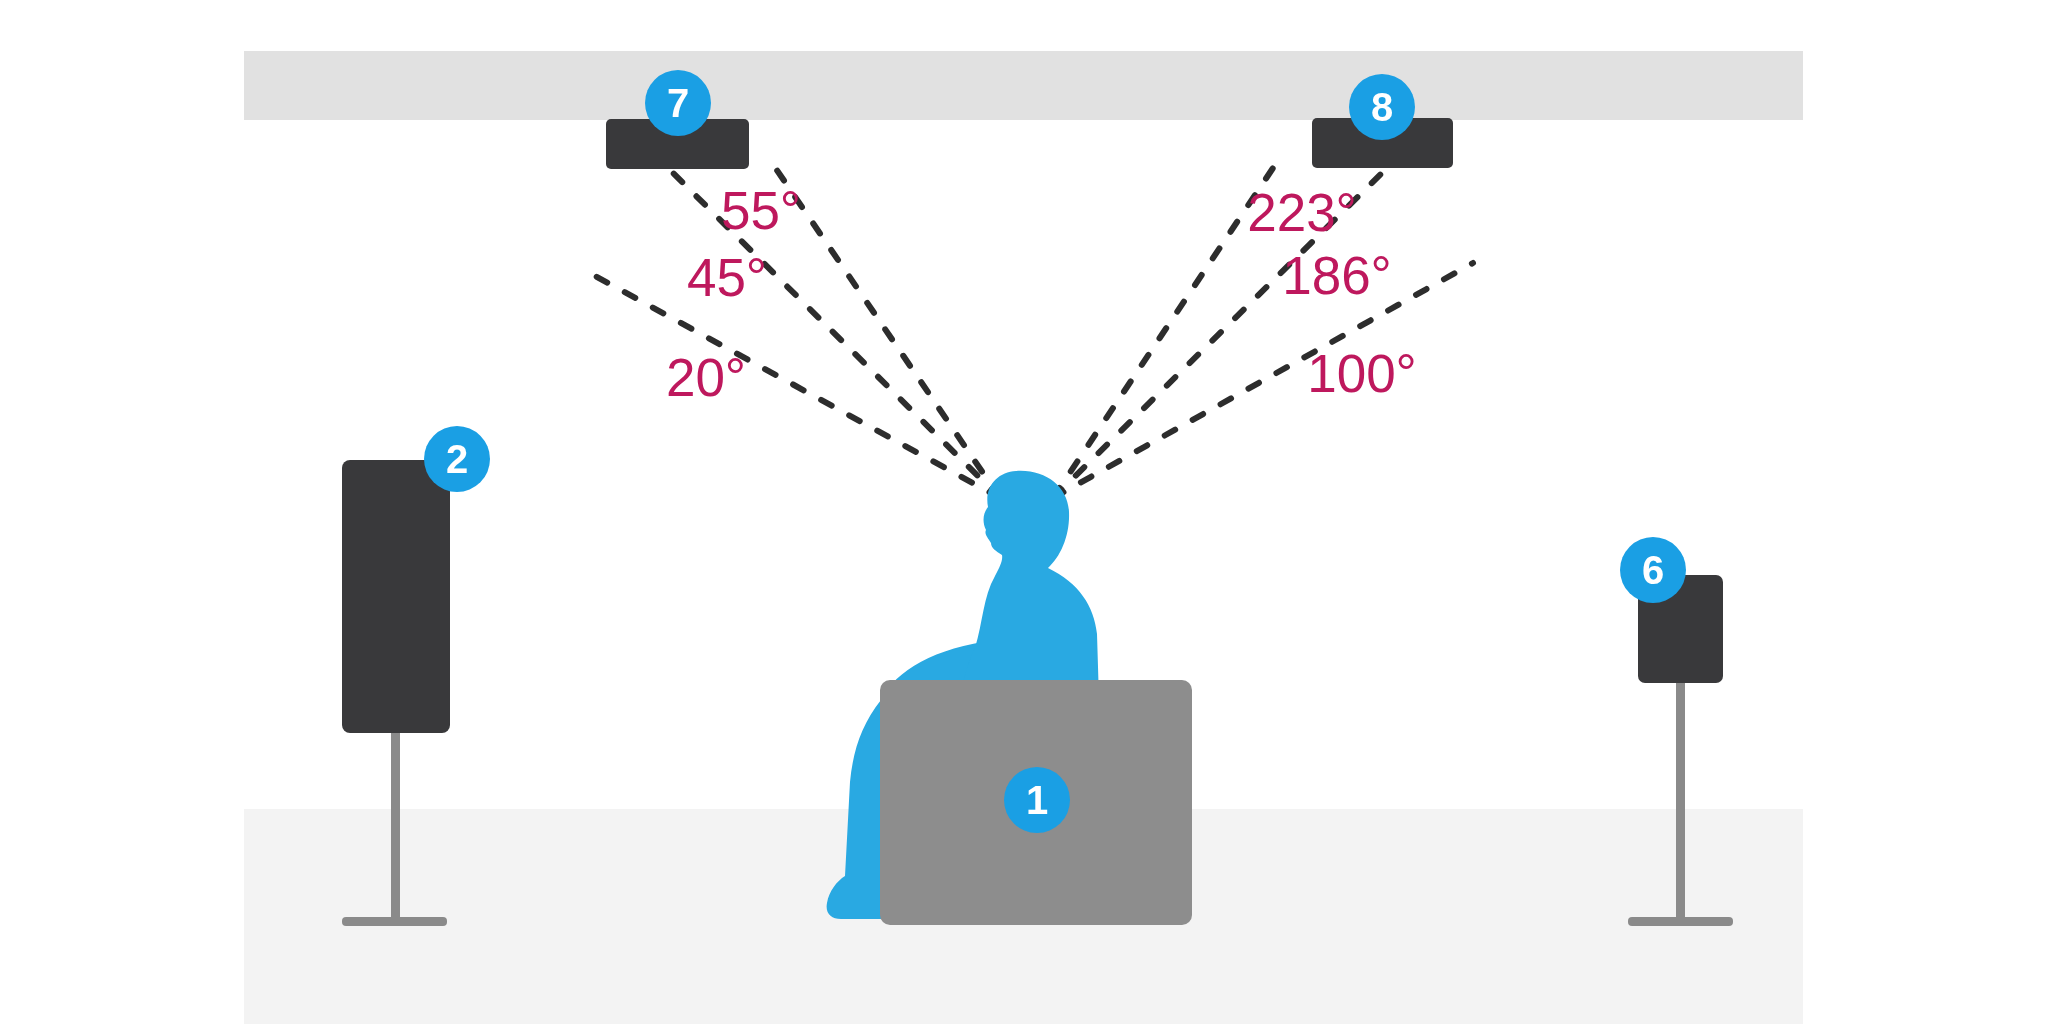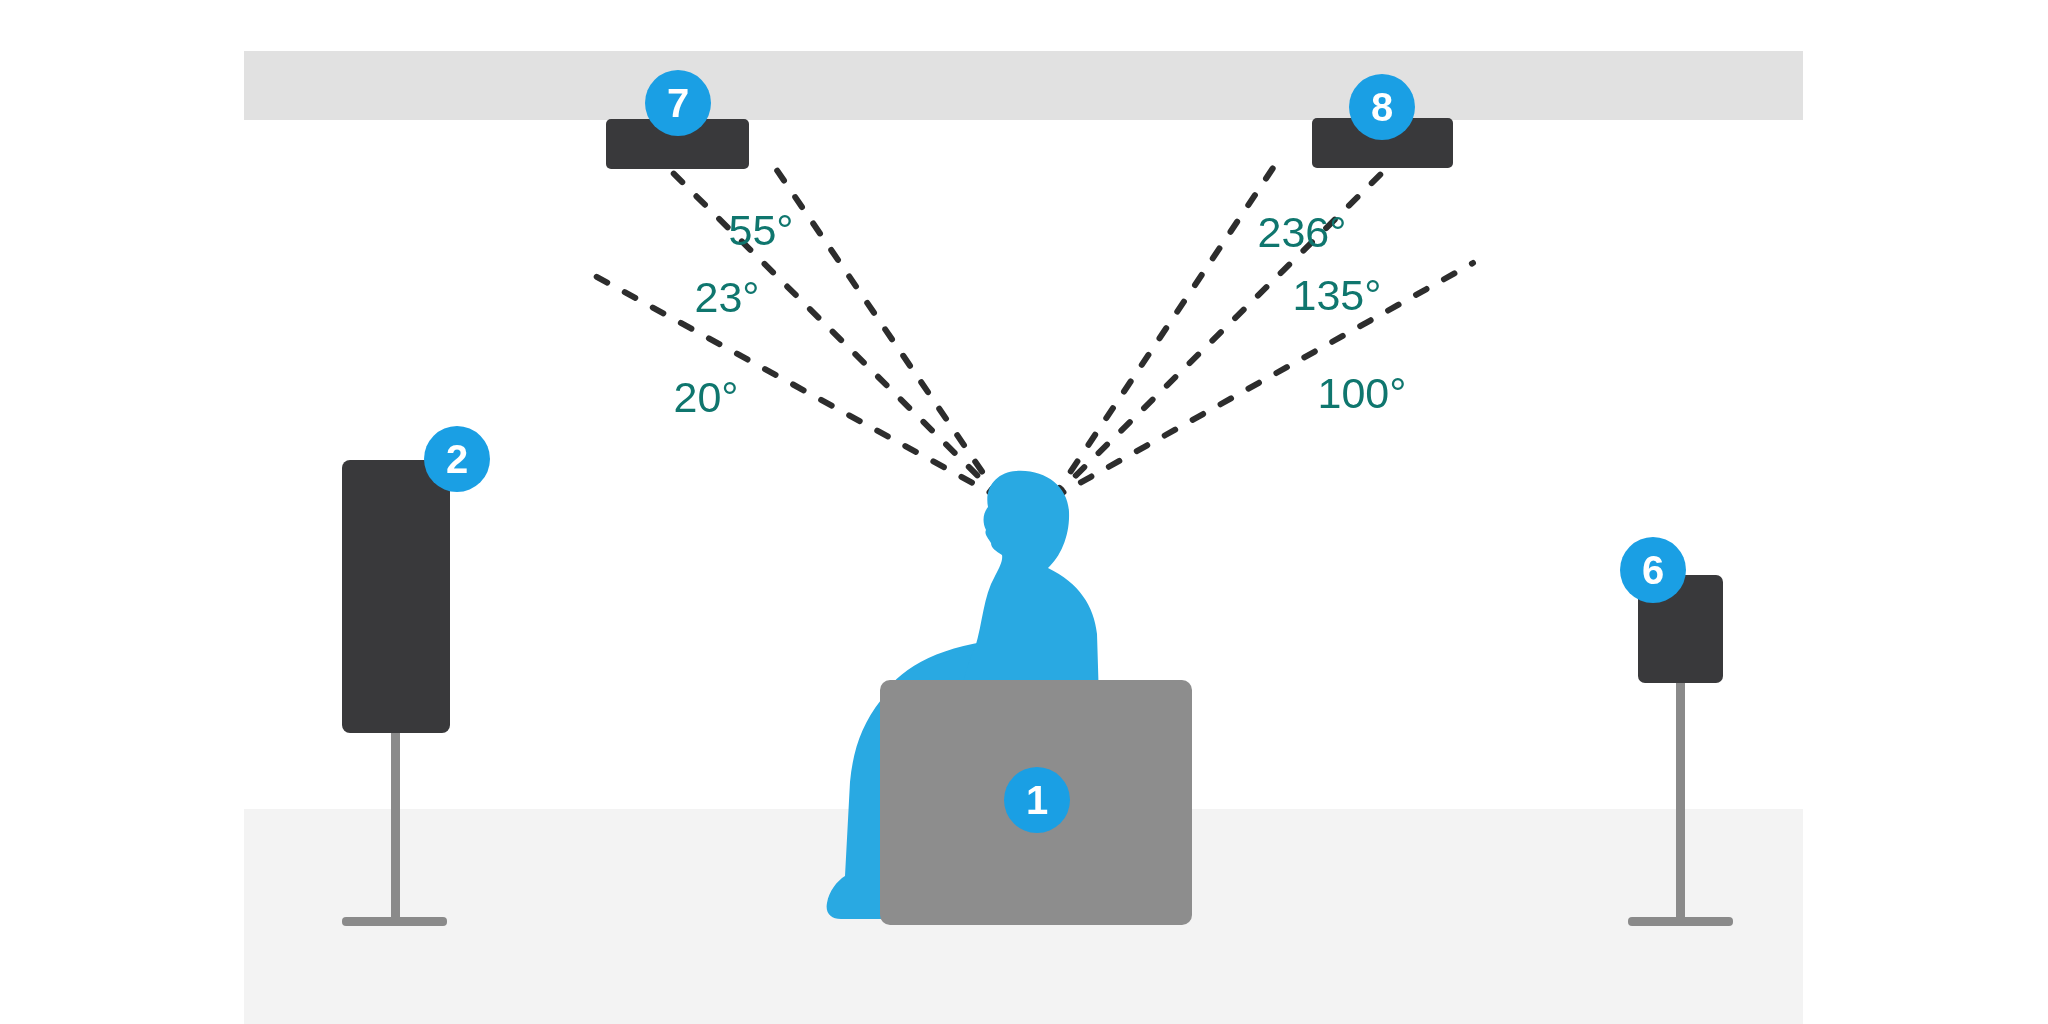--- a/index.html
+++ b/index.html
@@ -20,25 +20,24 @@
     color:#ffffff;
     font-size:40px;
     font-weight:bold;
     display:flex;align-items:center;justify-content:center;
     line-height:1;
     user-select:none;
   }
   .angle-label{
     position:absolute;
     transform:translate(-50%,-50%);
-    color:#0f766e;
-    font-size:43px;
+    color:#be185d;
+    font-size:53px;
     white-space:nowrap;
     user-select:none;
-    margin-top:20px;
   }
 </style>
 </head>
 <body>
 
 <div id="stage">
 
   <svg id="scene" viewBox="0 0 2048 1024" xmlns="http://www.w3.org/2000/svg">
 
     <rect x="244" y="51" width="1559" height="69" fill="#e1e1e1"></rect>
@@ -88,24 +87,24 @@
       <rect x="1676" y="683" width="9" height="242" fill="#8a8a8a"></rect>
       <rect x="1628" y="917" width="105" height="9" rx="4" fill="#8a8a8a"></rect>
       <rect x="1638" y="575" width="85" height="108" rx="7" fill="#39393b"></rect>
     </g>
 
     <rect x="606" y="119" width="143" height="50" rx="5" fill="#39393b"></rect>
     <rect x="1312" y="118" width="141" height="50" rx="5" fill="#39393b"></rect>
   </svg>
 
   <div class="angle-label" style="left:761px;top:210px;">55°</div>
-  <div class="angle-label" style="left:727px;top:277px;">23°</div>
+  <div class="angle-label" style="left:727px;top:277px;">45°</div>
   <div class="angle-label" style="left:706px;top:377px;">20°</div>
-  <div class="angle-label" style="left:1302px;top:212px;">236°</div>
-  <div class="angle-label" style="left:1337px;top:275px;">135°</div>
+  <div class="angle-label" style="left:1302px;top:212px;">223°</div>
+  <div class="angle-label" style="left:1337px;top:275px;">186°</div>
   <div class="angle-label" style="left:1362px;top:373px;">100°</div>
 
   <div class="badge" style="left:1037px;top:800px;">1</div>
   <div class="badge" style="left:457px;top:459px;">2</div>
   <div class="badge" style="left:1653px;top:570px;">6</div>
   <div class="badge" style="left:678px;top:103px;">7</div>
   <div class="badge" style="left:1382px;top:107px;">8</div>
 
 </div>
 

